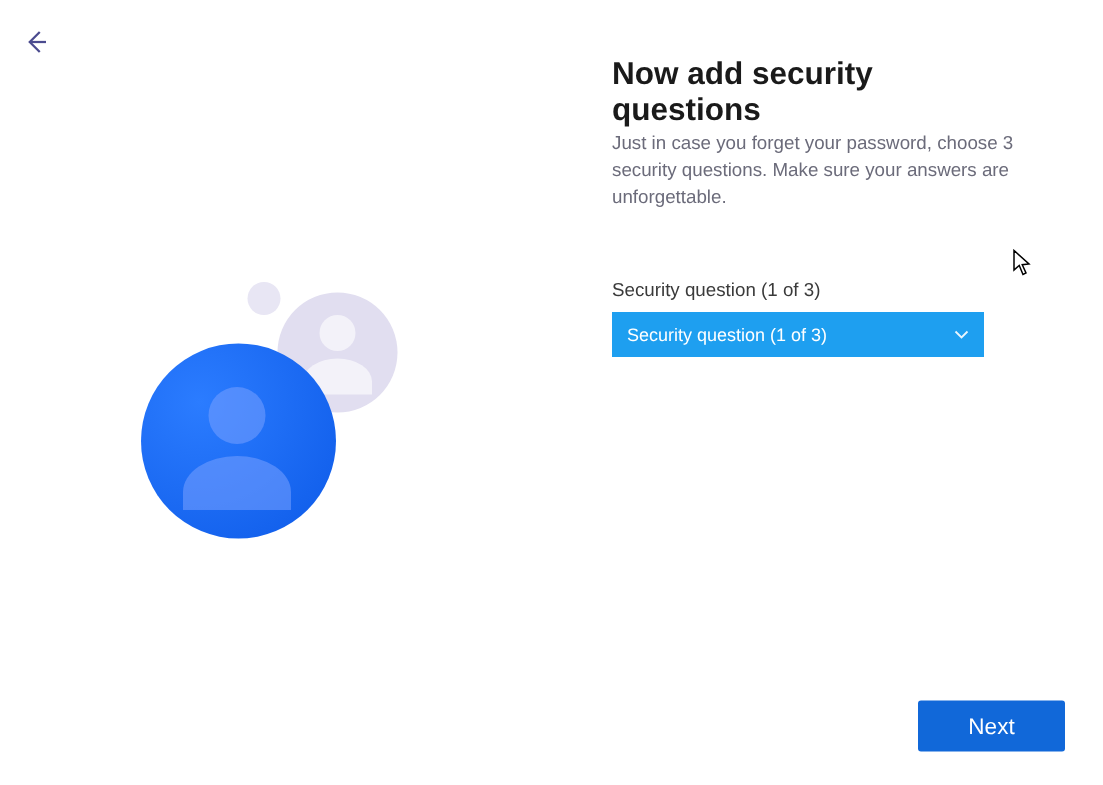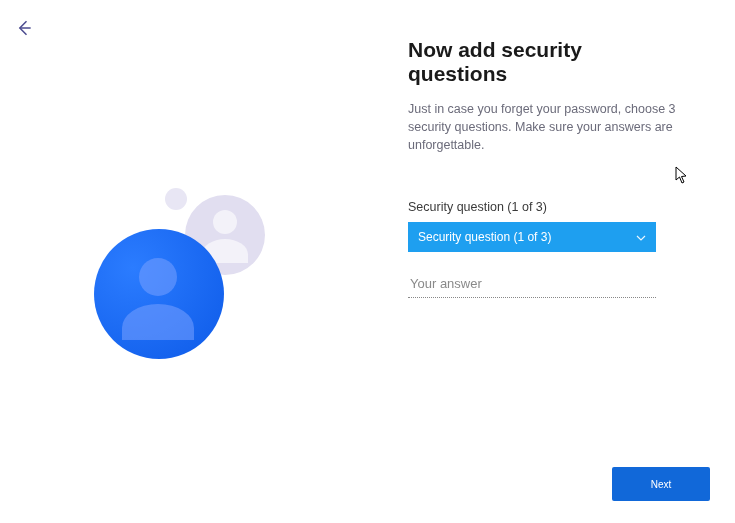--- a/index.html
+++ b/index.html
@@ -97,21 +97,20 @@
     .content {
       position: absolute;
       left: 408px;
       top: 38px;
       width: 270px;
     }
     .title {
       font-size: 21px;
       font-weight: 600;
       color: #1a1a1a;
-      margin-bottom: 14px;
     }
     .subtitle {
       font-size: 12.5px;
       color: #6b6b7a;
       line-height: 1.45;
       margin-bottom: 46px;
     }
     .field-label {
       font-size: 12.5px;
       color: #3a3a3a;
@@ -152,21 +151,21 @@
     }
     .next-button {
       position: absolute;
       right: 25px;
       bottom: 22px;
       width: 98px;
       height: 34px;
       background: #1168d9;
       color: #ffffff;
       border: none;
-      font-size: 10px;
+      font-size: 15px;
       cursor: pointer;
       border-radius: 2px;
     }
     .cursor {
       position: absolute;
       left: 675px;
       top: 166px;
       pointer-events: none;
     }
   </style>
@@ -198,21 +197,20 @@
 
   <div class="dropdown">
     <span class="dropdown-text">Security question (1 of 3)</span>
     <span class="chevron">
       <svg viewBox="0 0 10 6" width="10" height="6" fill="none" stroke="currentColor" stroke-width="1.2">
         <path d="M1 1 L5 5 L9 1"></path>
       </svg>
     </span>
   </div>
 
-  <input type="text" class="answer-input" placeholder="Your answer" style="">
 </div>
 
 <button class="next-button">Next</button>
 
 <div class="cursor">
   <svg width="14" height="18" viewBox="0 0 14 18">
     <path d="M1 1 L1 14 L4.5 11 L7 17 L9 16 L6.5 10.5 L11 10 Z" fill="white" stroke="black" stroke-width="1"></path>
   </svg>
 </div>
 

